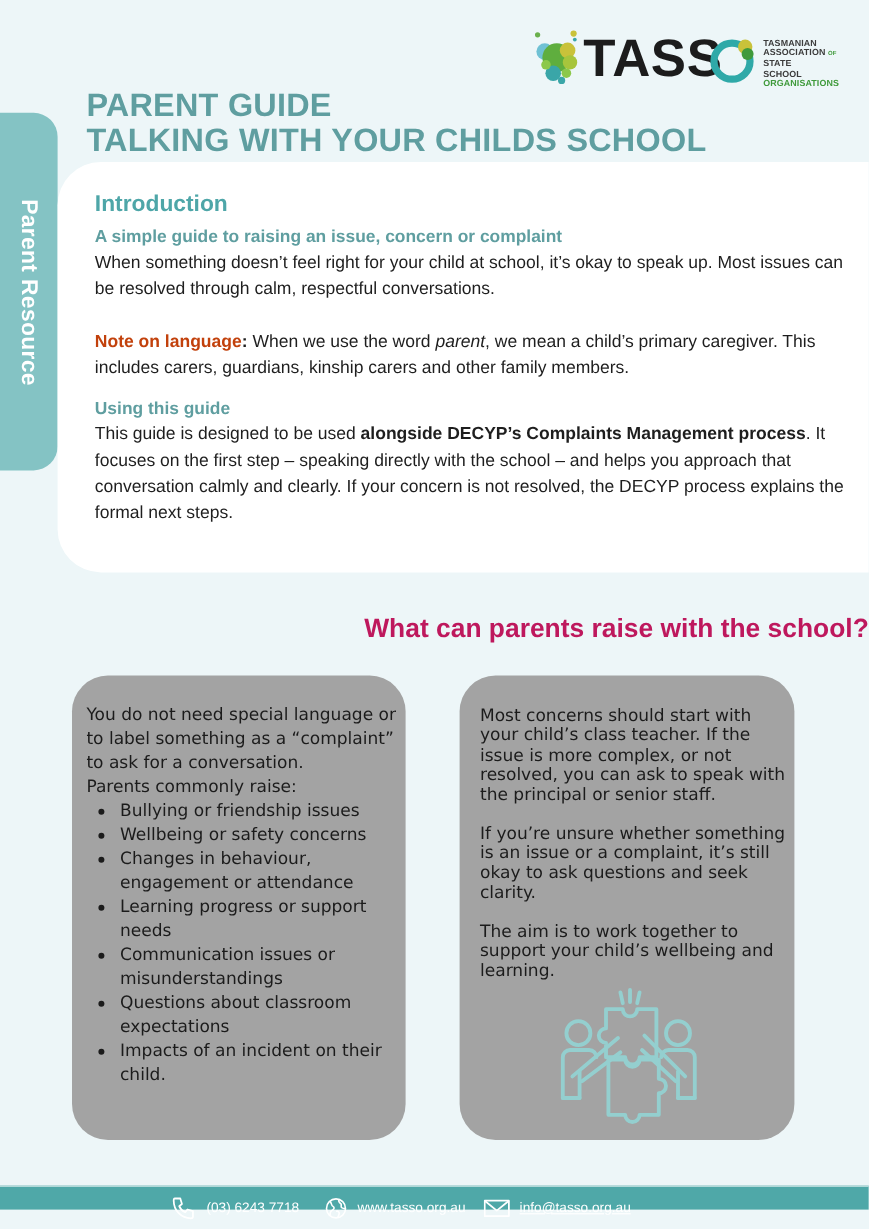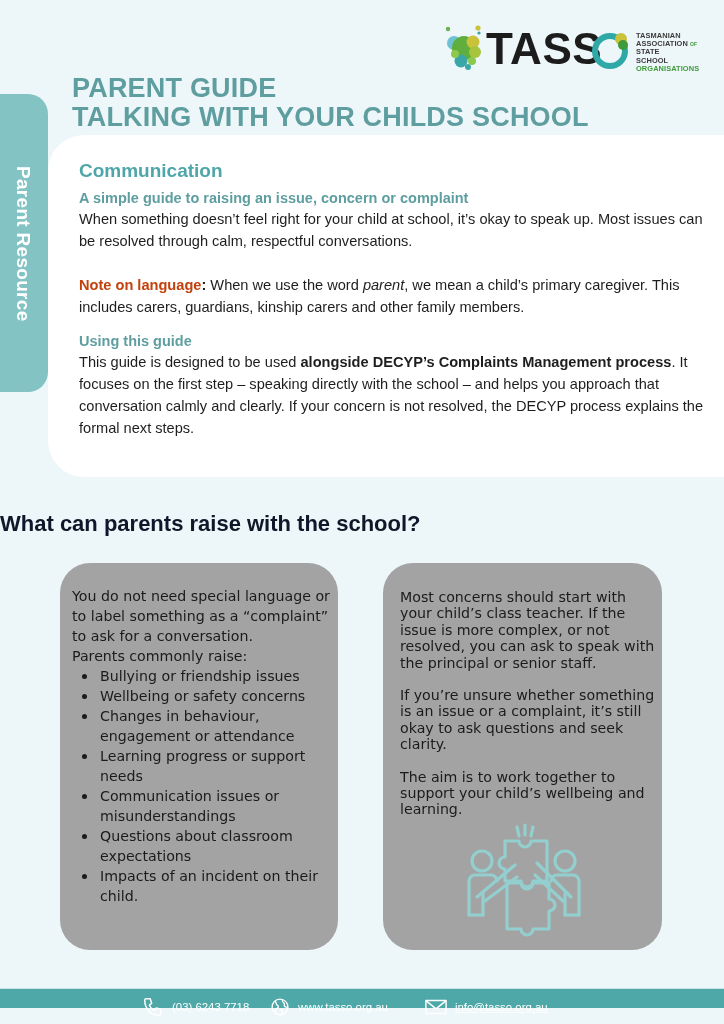--- a/index.html
+++ b/index.html
@@ -52,22 +52,22 @@
     }
     .intro-card .inner { position: absolute; left: 31px; top: 24px; width: 630px; }
     .h-intro { color: #4ea6a8; font-weight: 700; font-size: 19px; line-height: 24px; }
     .sub-head { color: #5f9ea0; font-weight: 700; font-size: 14.5px; line-height: 19px; }
     .body-text { font-size: 14.6px; line-height: 22px; color: #1e1e1e; }
     .teal-inline { color: #c2410c; font-weight: 700; }
     .gap-s { height: 6px; }
 
     
     .section-head {
-      position: absolute; left: 0; width: 724px; top: 510px; text-align: left;
-      color: #0f172a; font-weight: 700; font-size: 22px; line-height: 28px;
+      position: absolute; left: 0; width: 724px; top: 510px; text-align: right;
+      color: #be185d; font-weight: 700; font-size: 22px; line-height: 28px;
     }
 
     
     .card {
       position: absolute; top: 563px; height: 387px;
       background: #a3a3a3; border-radius: 30px;
     }
     .card.left { left: 60px; width: 278px; }
     .card.right { left: 383px; width: 279px; }
     .card .text {
@@ -90,21 +90,21 @@
       position: absolute; left: 0; top: 988px; width: 724px; height: 20px;
       background: #4fa8a8; border-top: 1px solid #c9e4e4;
     }
     .footer .item {
       position: absolute; top: 0; height: 36px; display: flex; align-items: center;
       color: #ffffff; font-size: 11.4px;
     }
     .footer .item svg { margin-right: 8px; }
     .footer .phone { left: 142px; }
     .footer .web { left: 270px; }
-    .footer .mail { left: 425px; }
+    .footer .mail { left: 403px; }
     .footer .mail span { text-decoration: underline; }
   </style>
 </head>
 <body>
 
 <div class="logo">
   <svg class="mark" viewBox="0 0 40 48">
     <circle cx="4" cy="5" r="2.2" fill="#6ab04c"></circle>
     <circle cx="34" cy="4" r="2.6" fill="#c9c23a"></circle>
     <circle cx="35" cy="9" r="1.6" fill="#3aa6a8"></circle>
@@ -136,21 +136,21 @@
   <div>PARENT GUIDE</div>
   <div>TALKING WITH YOUR CHILDS SCHOOL</div>
 </div>
 
 <div class="side-tab">
   <div class="label">Parent Resource</div>
 </div>
 
 <div class="intro-card">
   <div class="inner">
-    <div class="h-intro">Communication</div>
+    <div class="h-intro">Introduction</div>
     <div class="gap-s"></div>
     <div class="sub-head">A simple guide to raising an issue, concern or complaint</div>
     <p class="body-text">When something doesn’t feel right for your child at school, it’s okay to speak up. Most issues can be resolved through calm, respectful conversations.</p>
     <div style="height:22px"></div>
     <p class="body-text"><span class="teal-inline">Note on language</span><b>:</b><span> When we use the word </span><i>parent</i><span>, we mean a child’s primary caregiver. This includes carers, guardians, kinship carers and other family members.</span></p>
     <div style="height:14px"></div>
     <div class="sub-head">Using this guide</div>
     <p class="body-text"><span>This guide is designed to be used </span><b>alongside DECYP’s Complaints Management process</b><span>. It focuses on the first step – speaking directly with the school – and helps you approach that conversation calmly and clearly. If your concern is not resolved, the DECYP process explains the formal next steps.</span></p>
   </div>
 </div>

